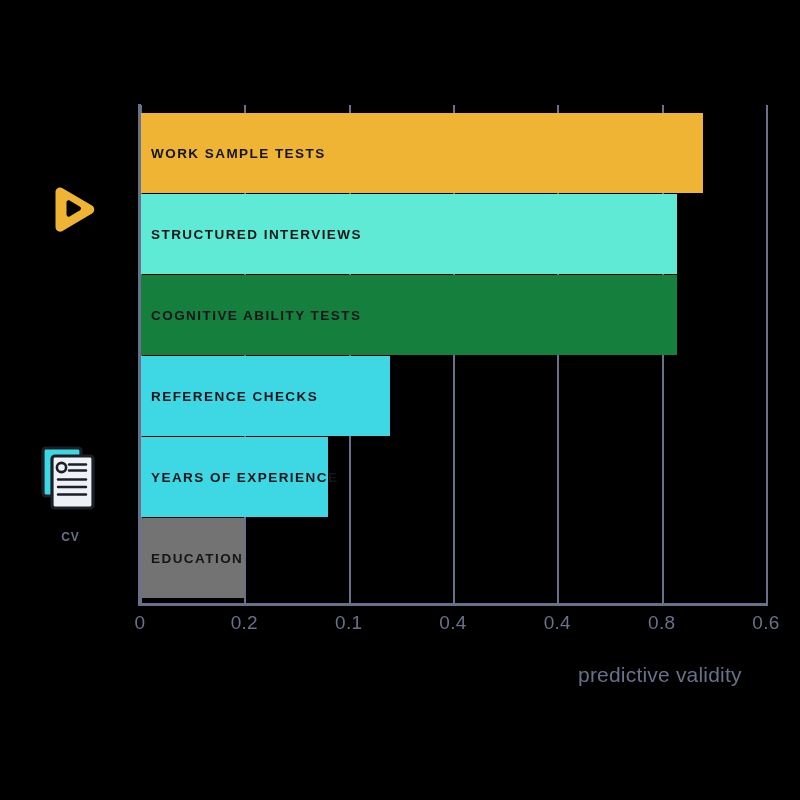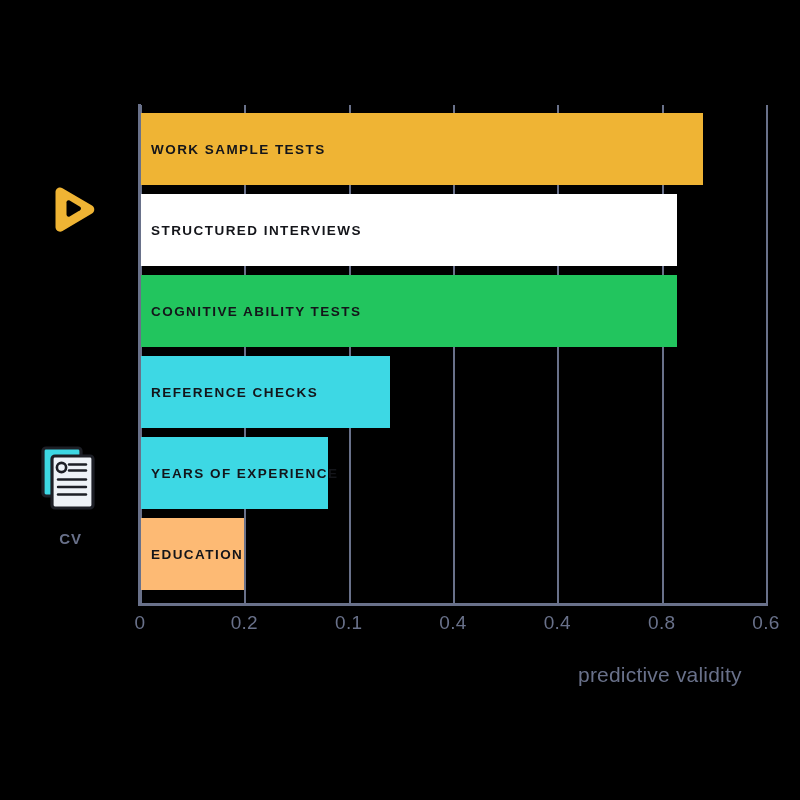--- a/index.html
+++ b/index.html
@@ -53,21 +53,21 @@
     top: 104px;
     width: 3px;
     height: 502px;
     background: #69718a;
   }
 
   
   .bar {
     position: absolute;
     left: 0;
-    height: 72px;
+    height: 80px;
     display: flex;
     align-items: center;
     box-sizing: border-box;
   }
   .bar-label {
     font-size: 13.5px;
     font-weight: 700;
     letter-spacing: 1.45px;
     color: #14151a;
     padding-left: 11px;
@@ -128,21 +128,21 @@
     text-align: center;
   }
   .cv-mark {
     width: 74px;
     height: 78px;
     margin: 0 auto;
     display: block;
   }
   .cv-word {
     margin-top: 9px;
-    font-size: 15px;
+    font-size: 12px;
     font-weight: 700;
     color: #69718a;
     letter-spacing: 0.8px;
     font-family: "Liberation Sans", sans-serif;
   }
 </style>
 </head>
 <body>
 
 <div id="figure">
@@ -153,37 +153,37 @@
     <div class="gridline" style="left:208.7px;"></div>
     <div class="gridline" style="left:313px;"></div>
     <div class="gridline" style="left:417.3px;"></div>
     <div class="gridline" style="left:521.7px;"></div>
     <div class="gridline" style="left:626px;"></div>
 
     <div class="bar" style="top:8px;  width:563.2px; background:#EFB434;">
       <span class="bar-label">WORK SAMPLE TESTS</span>
     </div>
 
-    <div class="bar" style="top:89px; width:537.1px; background:#ffffff;">
+    <div class="bar" style="top:89px; width:537.1px; background:#5eead4;">
       <span class="bar-label">STRUCTURED INTERVIEWS</span>
     </div>
 
-    <div class="bar" style="top:170px; width:537.1px; background:#22c55e;">
+    <div class="bar" style="top:170px; width:537.1px; background:#15803d;">
       <span class="bar-label">COGNITIVE ABILITY TESTS</span>
     </div>
 
     <div class="bar" style="top:332px; width:187.8px; background:#3DD8E4;">
       <span class="bar-label">YEARS OF EXPERIENCE</span>
     </div>
 
     <div class="bar" style="top:251px; width:250.4px; background:#3DD8E4;">
       <span class="bar-label">REFERENCE CHECKS</span>
     </div>
 
-    <div class="bar" style="top:413px; width:104.3px; background:#fdba74;">
+    <div class="bar" style="top:413px; width:104.3px; background:#737373;">
       <span class="bar-label">EDUCATION</span>
     </div>
   </div>
 
   <div class="axis-line-y"></div>
   <div class="axis-line-x"></div>
 
   <div class="tick-label" style="left:140px;">0</div>
   <div class="tick-label" style="left:244.3px;">0.2</div>
   <div class="tick-label" style="left:348.7px;">0.1</div>

